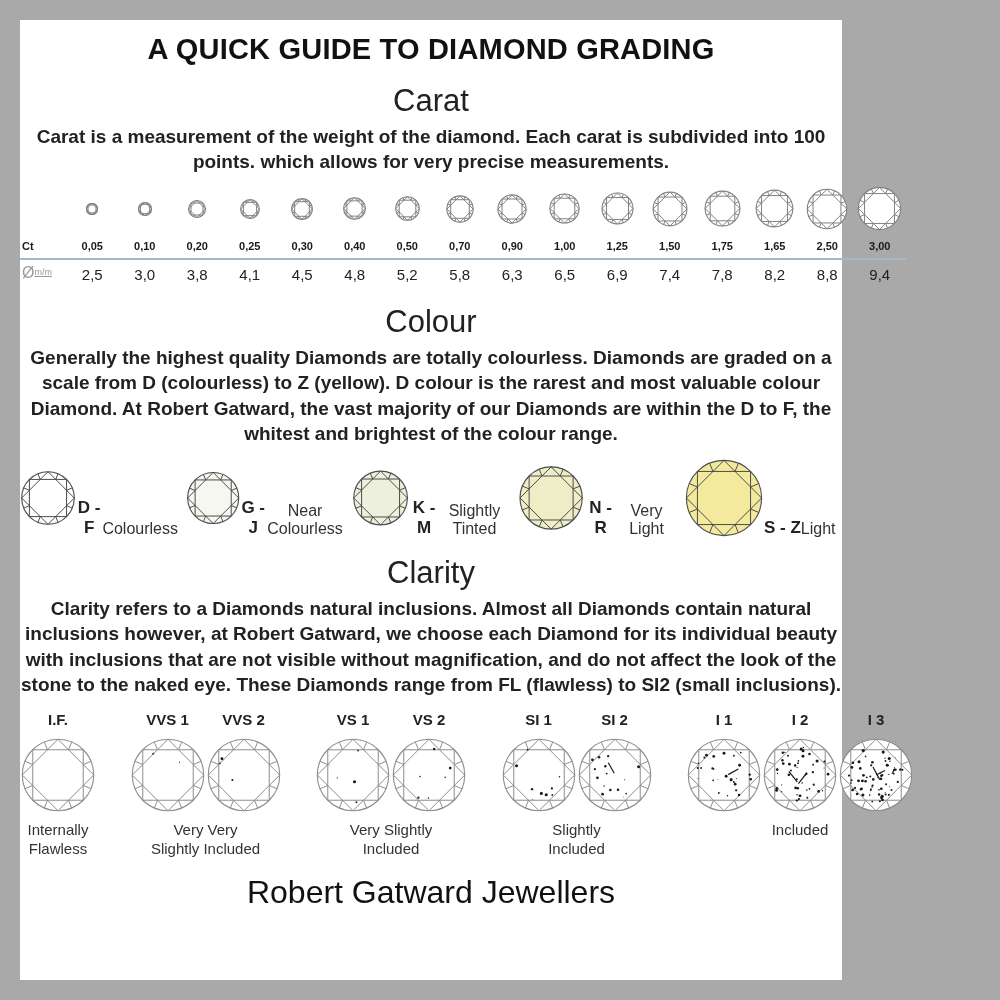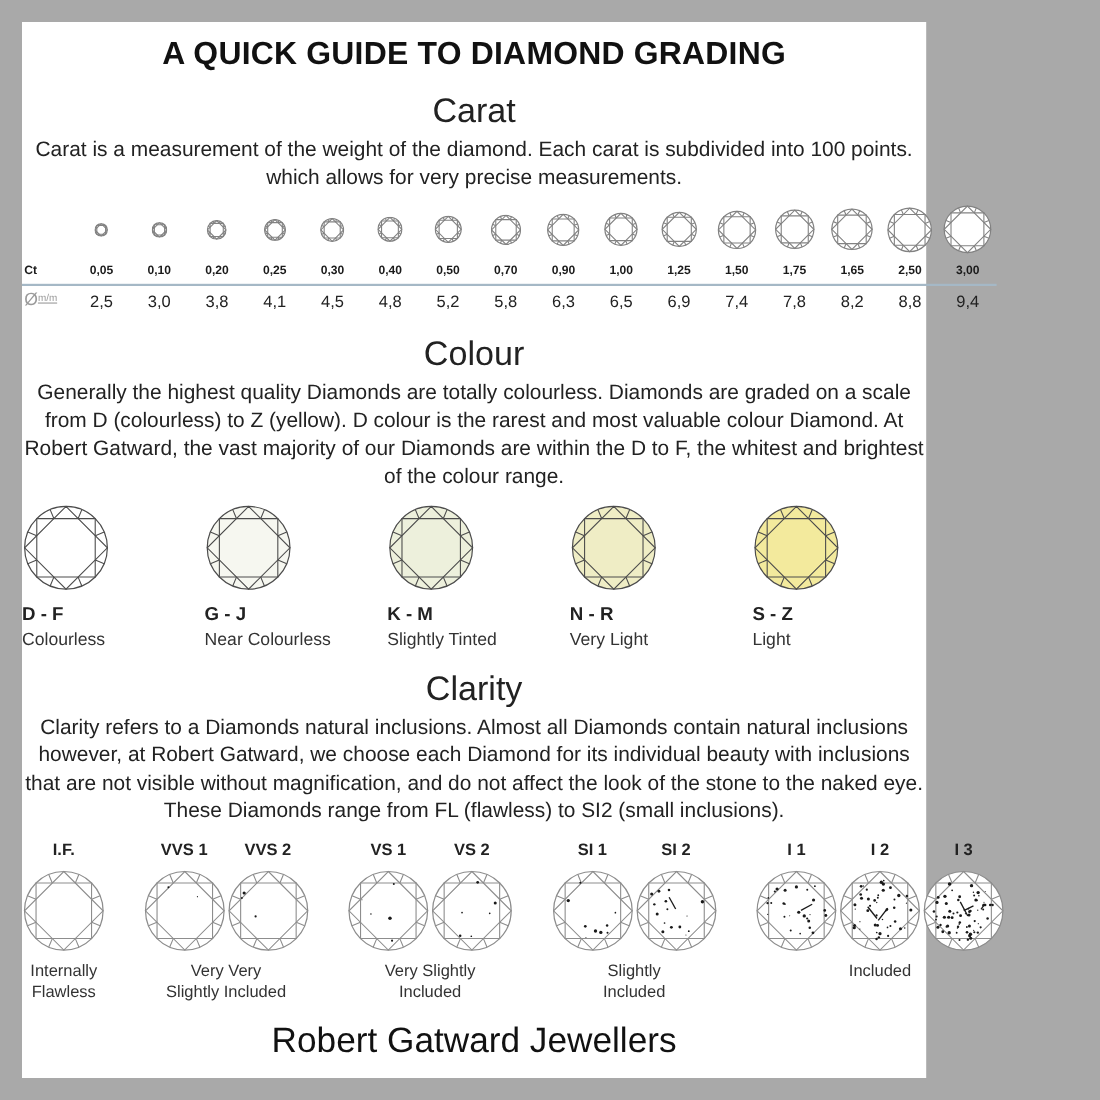--- a/index.html
+++ b/index.html
@@ -10,39 +10,39 @@
     color:#1c1c1c;
     position:relative;
     overflow:hidden;
   }
   .sheet{
     position:absolute;left:20px;top:20px;width:822px;height:960px;
     background:#ffffff;text-align:center;
   }
   h1{font-size:29px;font-weight:700;margin:13px 0 0;letter-spacing:.2px;color:#111;}
   h2{font-size:31px;font-weight:400;margin:17px 0 5px;color:#222;}
-  .desc{font-size:19px;line-height:1.34;margin:2px auto 0;max-width:924px;color:#222;}
+  .desc{font-size:19px;line-height:1.34;margin:2px auto 0;max-width:924px;color:#222;font-weight:bold;}
 
   
   .carat-table{
     width:886px;margin:8px auto 0;
     display:grid;grid-template-columns:46px repeat(16,1fr);
     align-items:center;
   }
   .stone-cell{height:52px;display:flex;align-items:center;justify-content:center;}
   .ct-label,.ct-val{font-size:11px;font-weight:700;color:#1a1a1a;padding:5px 0 6px;}
   .ct-label{text-align:left;padding-left:2px;}
   .mm-label{color:#9a9a9a;text-align:left;padding-left:2px;font-size:16px;}
   .mm-label .unit{font-size:9px;letter-spacing:0;vertical-align:3px;text-decoration:underline;}
   .mm-val{font-size:15px;color:#222;padding:6px 0 4px;}
   .carat-divider{grid-column:1/-1;border-top:2px solid #a5b8c6;height:0;}
 
   
   .colour-row{width:822px;margin:11px auto 0;display:flex;justify-content:space-between;}
-  .colour-item{width:158px;display:flex;flex-direction:column;align-items:flex-start;}
+  .colour-item{width:158px;display:flex;flex-direction:row;align-items:flex-end;}
   .colour-range{font-size:17px;font-weight:700;margin-top:11px;color:#222;}
   .colour-name{font-size:16px;margin-top:4px;color:#333;}
 
   
   .clarity-row{width:894px;margin:13px auto 0;display:flex;justify-content:space-between;align-items:flex-start;}
   .cl-group{display:flex;flex-direction:column;align-items:center;}
   .cl-labels,.cl-stones{display:flex;}
   .cl-label{width:76px;font-size:15px;font-weight:700;color:#222;}
   .cl-stones{margin-top:9px;}
   .cl-caption{margin-top:7px;font-size:15px;line-height:1.3;color:#333;white-space:pre-line;}

